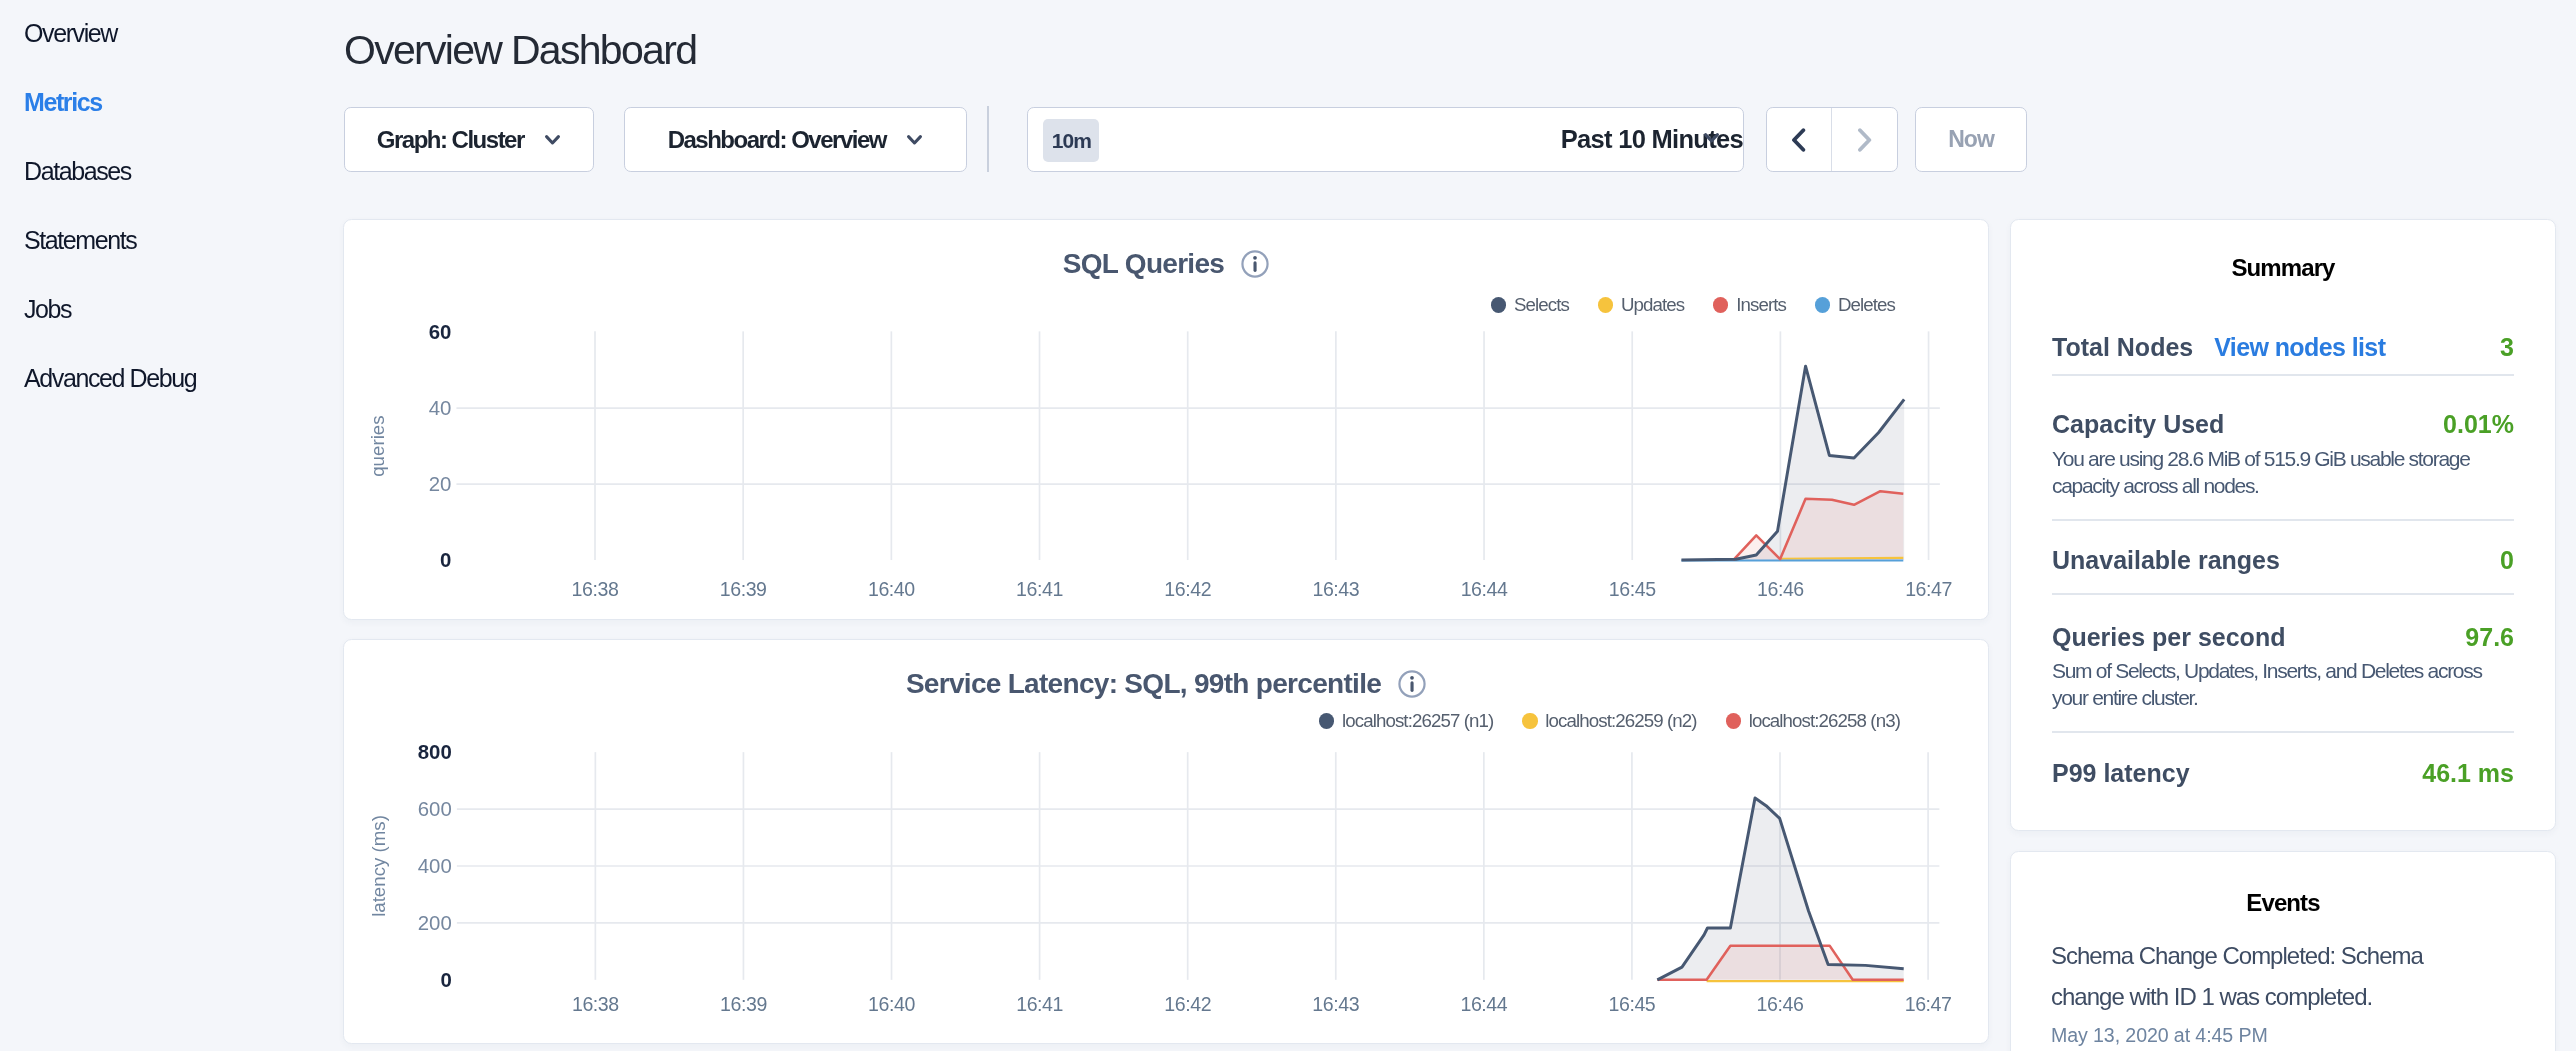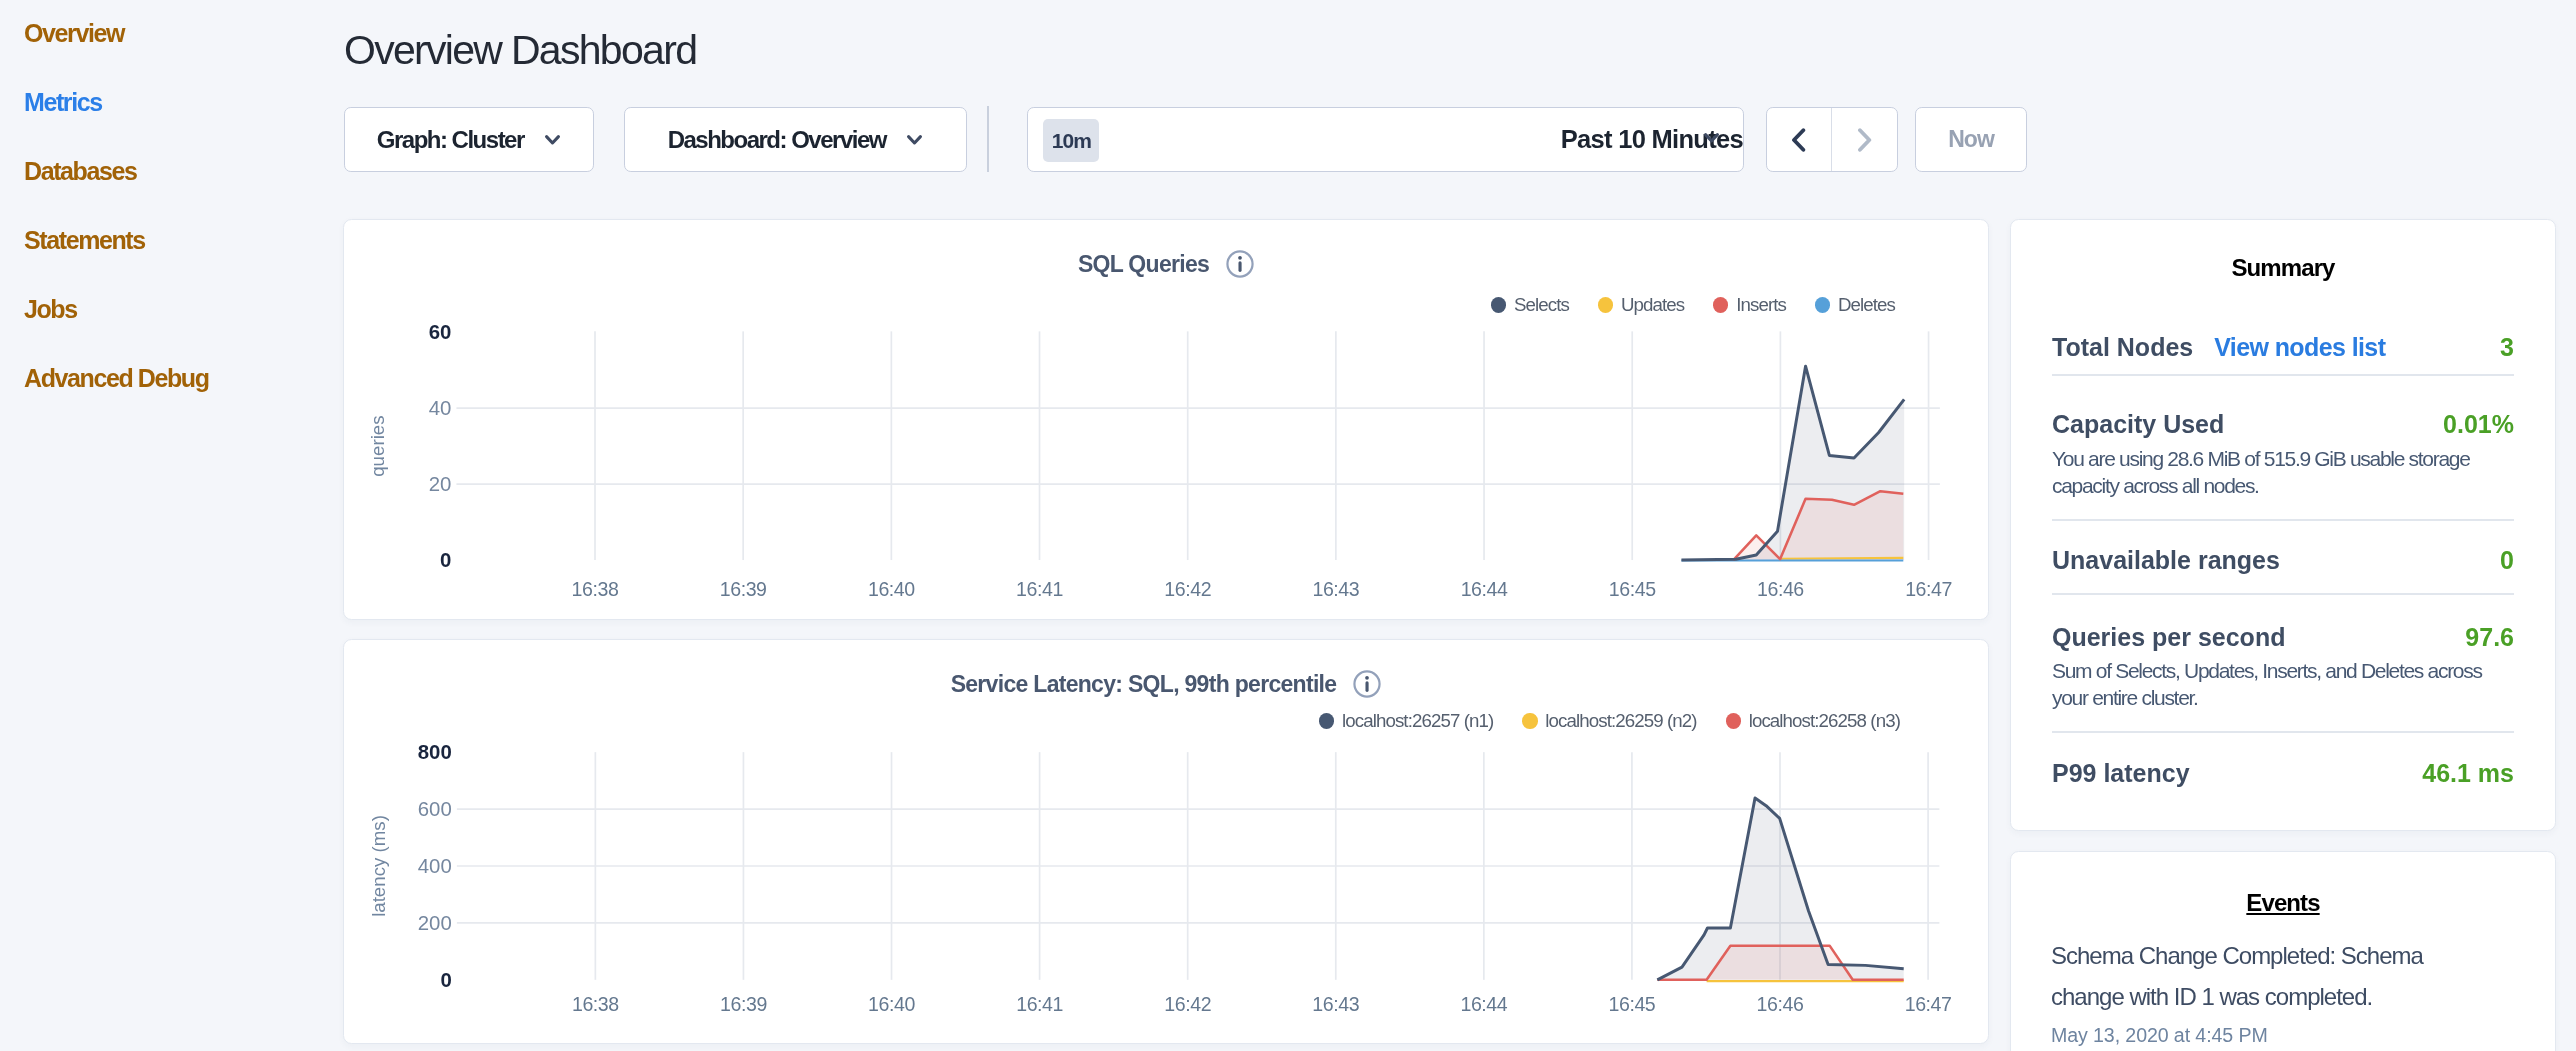--- a/index.html
+++ b/index.html
@@ -7,21 +7,21 @@
   body {
     background:#f4f6fa;
     font-family:"Liberation Sans", sans-serif;
     position:relative;
     overflow:hidden;
     color:#475872;
   }
 
   
   .nav { position:absolute; left:24px; top:21px; }
-  .nav div { height:69px; font-size:25px; line-height:25px; letter-spacing:-1.4px; color:#a16207;font-weight:bold; }
+  .nav div { height:69px; font-size:25px; line-height:25px; letter-spacing:-1.4px; color:#0f172a; }
   .nav div.active { color:#2b7fe8; font-weight:bold; }
 
   
   .pagetitle { position:absolute; left:344px; top:30px; font-size:41px; line-height:41px; color:#242a35; letter-spacing:-1.7px; }
 
   
   .ctrl { position:absolute; top:107px; height:65px; background:#fff; border:1.7px solid #c8cfdf; border-radius:6.8px; display:flex; align-items:center; justify-content:center; }
   .ctrl .lbl { font-size:24px; font-weight:bold; letter-spacing:-1.5px; color:#1c2430; }
   .chev { display:inline-block; }
   .vdivider { position:absolute; left:987px; top:106px; width:1.7px; height:66px; background:#c9d0dd; }
@@ -39,21 +39,21 @@
   #nowbtn { left:1915px; width:112px; font-size:23px; letter-spacing:-1px; font-weight:bold; color:#98a2b3; }
 
   
   .card { position:absolute; background:#fff; border:1.7px solid #e3e8f0; border-radius:8.5px; box-shadow:0 2.6px 6px rgba(60,80,110,0.04); }
   #chart1 { left:343px; top:219px; width:1646px; height:401px; }
   #chart2 { left:343px; top:639px; width:1646px; height:405px; }
   #summary { left:2010px; top:219px; width:546px; height:612px; }
   #events { left:2010px; top:851px; width:546px; height:272px; }
 
   .charttitle { position:absolute; left:0; right:0; top:30px; display:flex; align-items:center; justify-content:center; gap:17px; }
-  .charttitle .t { font-size:23px; letter-spacing:-0.7px; font-weight:bold; color:#49576f; line-height:28px; }
+  .charttitle .t { font-size:28px; letter-spacing:-0.7px; font-weight:bold; color:#49576f; line-height:28px; }
 
   .legend { position:absolute; top:78px; display:flex; align-items:center; }
   .legend .item { display:flex; align-items:center; margin-left:29px; }
   .legend .dot { width:15.3px; height:15.3px; border-radius:50%; margin-right:7.7px; }
   .legend .lt { font-size:18.7px; letter-spacing:-0.9px; color:#555f6e; }
 
   
   .cardhead { position:absolute; left:0; right:0; text-align:center; font-size:24px; letter-spacing:-0.9px; font-weight:bold; color:#000000; line-height:25.5px; }
   .srow { position:absolute; left:41px; right:41px; display:flex; align-items:baseline; }
   .srow .sl { font-size:25px; font-weight:bold; color:#3f4d63; }
@@ -271,17 +271,17 @@
     </div>
   <div class="sdesc" style="top:437px;">Sum of Selects, Updates, Inserts, and Deletes across<br>your entire cluster.</div>
   <div class="sdiv" style="top:511px;"></div>
   <div class="srow" style="top:539px;">
       <span class="sl">P99 latency</span>
       <span class="sv">46.1 ms</span>
     </div>
 </div>
 
 <div class="card" id="events">
-  <div class="cardhead" style="top:38px;text-decoration:underline;">Events</div>
+  <div class="cardhead" style="top:38px;">Events</div>
   <div class="etext" style="top:83px;">Schema Change Completed: Schema<br>change with ID 1 was completed.</div>
   <div class="edate" style="top:172px;">May 13, 2020 at 4:45 PM</div>
 </div>
 
 
 </body></html>

